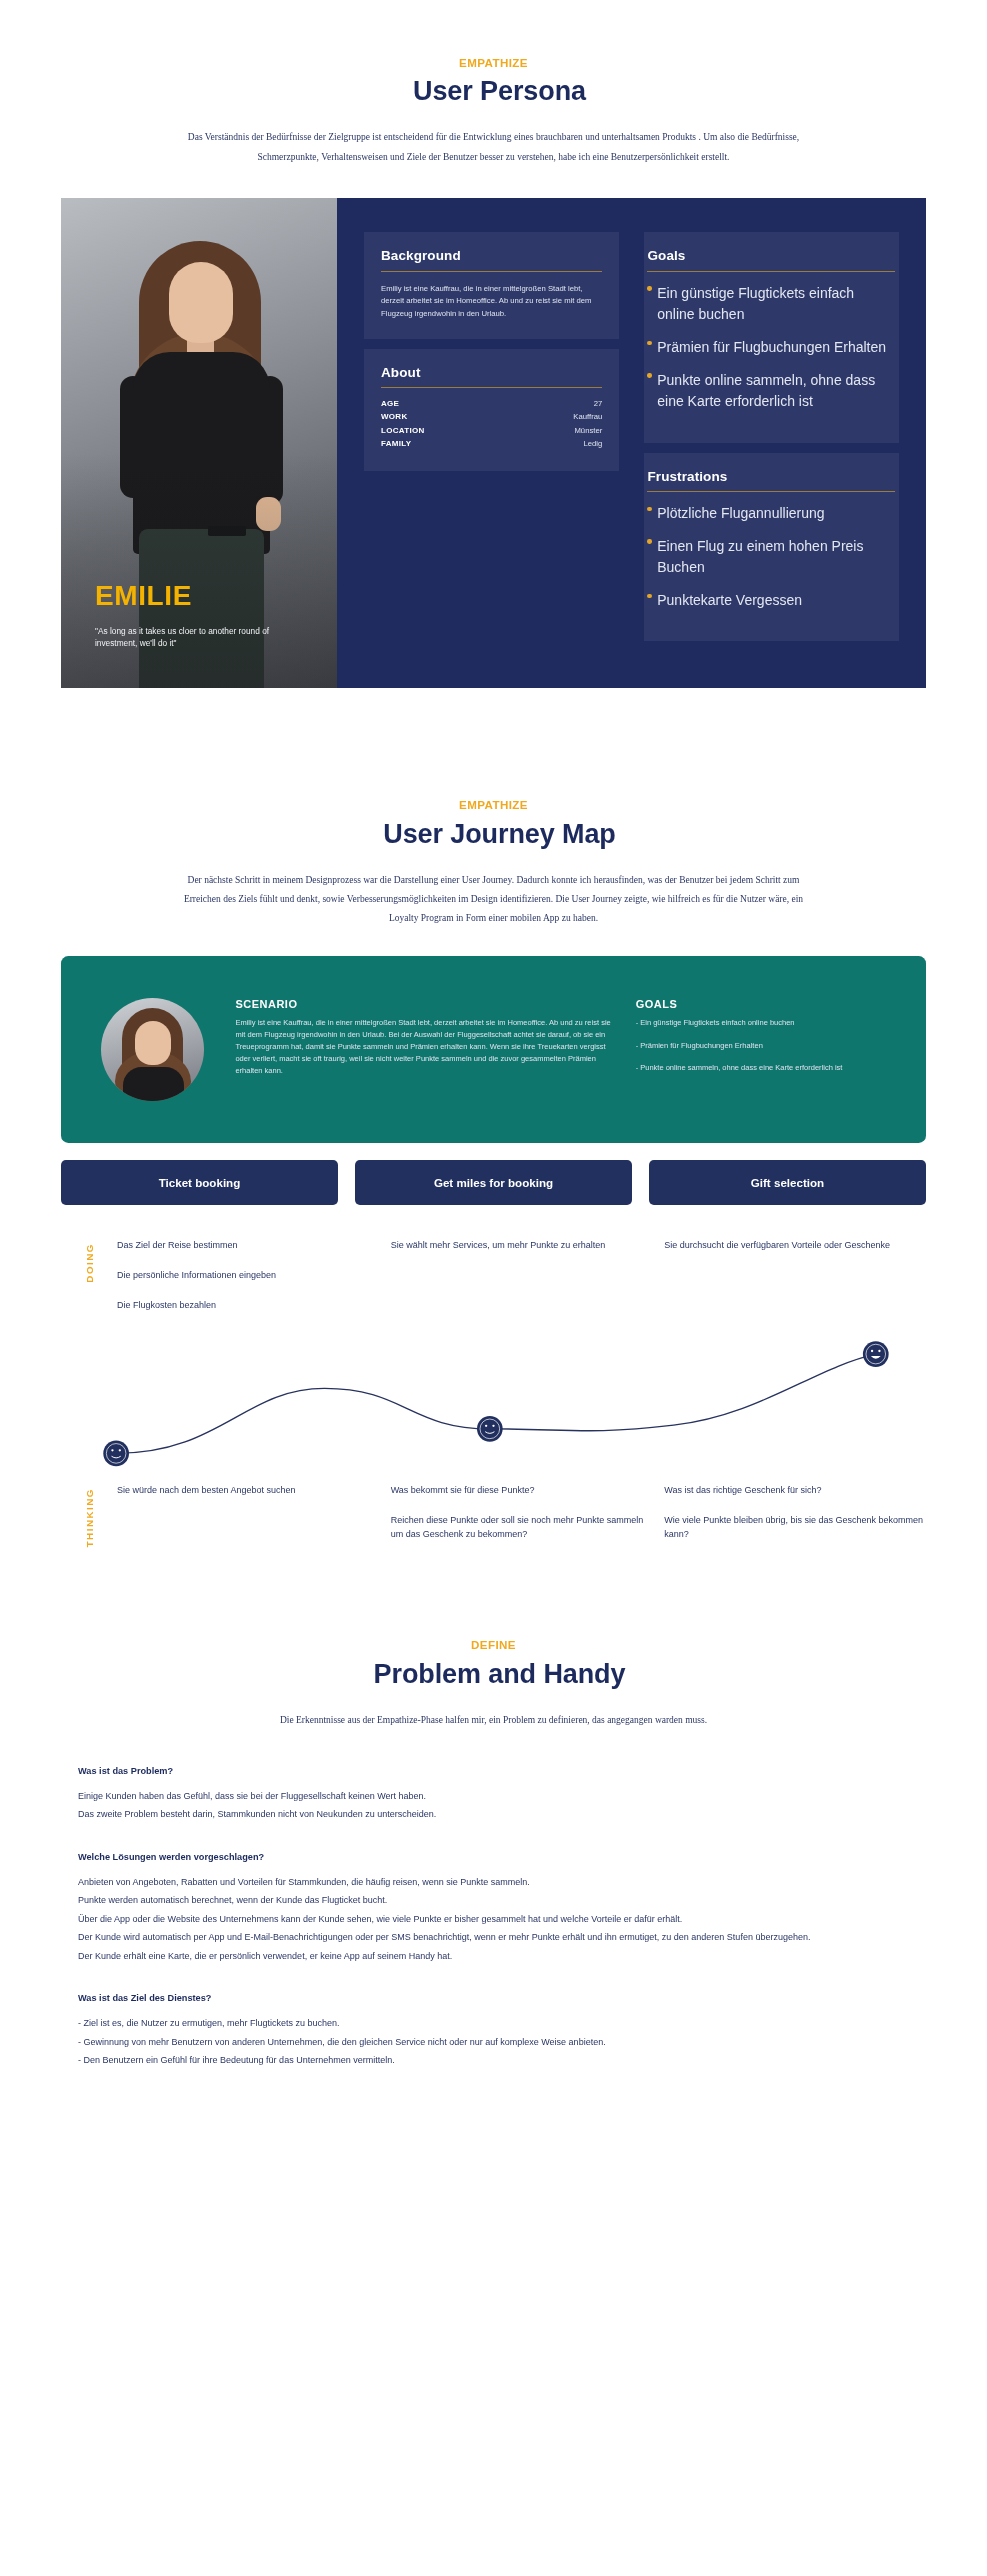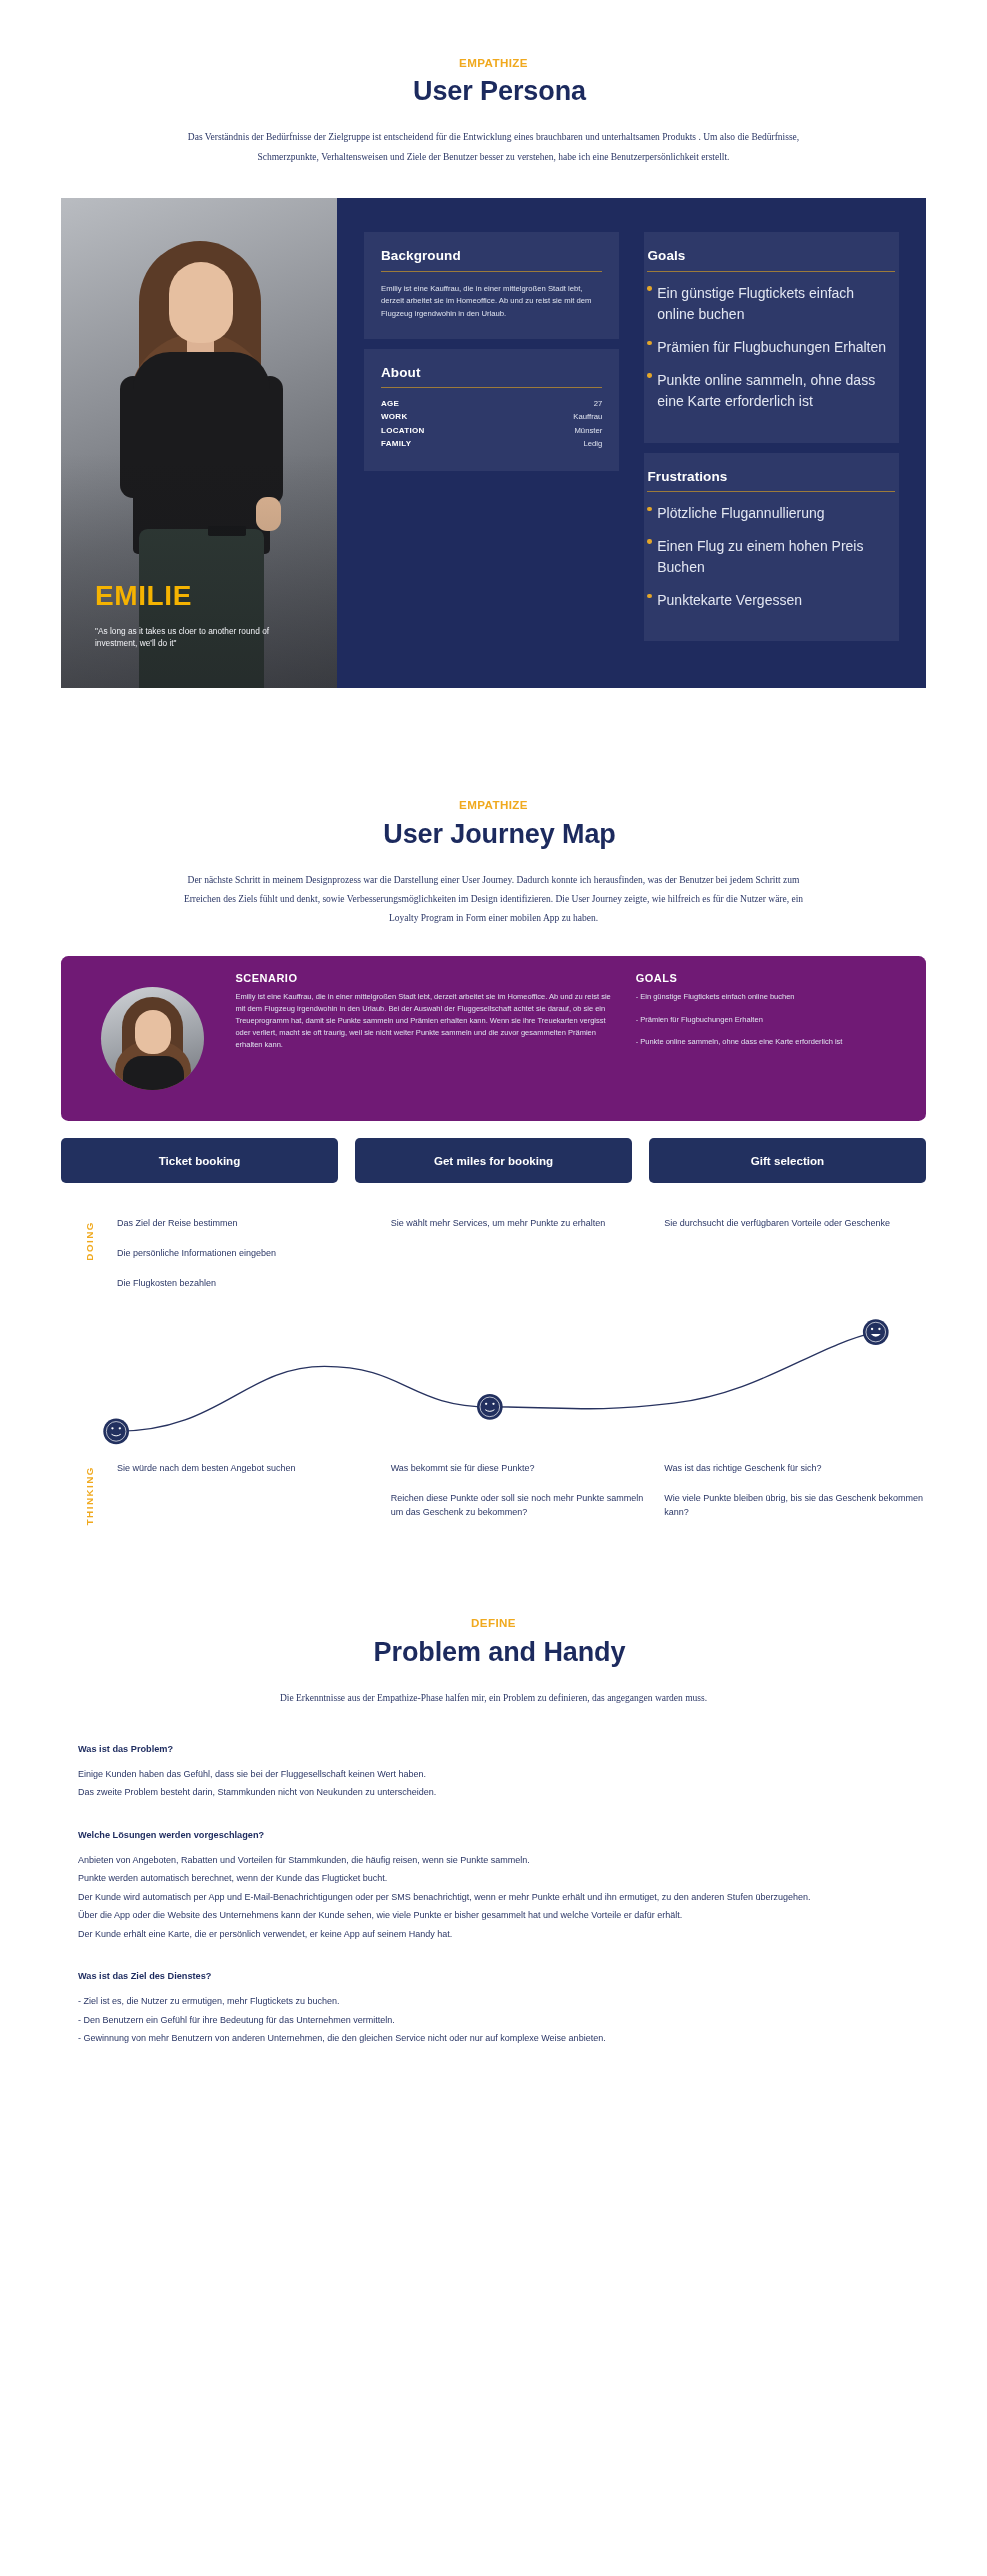--- a/index.html
+++ b/index.html
@@ -121,22 +121,22 @@
     position: relative; padding-left: 9.8px; margin-bottom: 11px;
     color: #e3e7f2; font-size: 14px; line-height: 1.55;
   }
   ul.bullets li:before {
     content: ""; position: absolute; left: 0; top: 3.7px;
     width: 4.3px; height: 4.3px; border-radius: 50%; background: #e3a62a;
   }
 
   
   .journey-card {
-    width: 865px; margin: 27px auto 0 auto; background: #701a75;
-    border-radius: 7.3px; display: flex; padding: 16px 27px; gap: 18.4px;
+    width: 865px; margin: 27px auto 0 auto; background: #0f766e;
+    border-radius: 7.3px; display: flex; padding: 42px 27px; gap: 18.4px;
     min-height: 165px;
   }
   .jc-avatar { flex: 0 0 129px; display: flex; align-items: center; justify-content: center; }
   .avatar-circle {
     width: 103px; height: 103px; border-radius: 50%;
     background: linear-gradient(165deg,#cfd2d6 0%,#9da1a7 55%,#72757b 100%);
     position: relative; overflow: hidden;
   }
   .av-hair{position:absolute;left:21px;top:9.8px;width:61px;height:92px;background:#5b3b27;border-radius:32px 32px 24.5px 24.5px;}
   .av-hair:after{content:"";position:absolute;left:-7.3px;top:43px;width:76px;height:61px;background:#6a452d;border-radius:50%;}
@@ -388,30 +388,30 @@
       <div class="pg-block">
         <h5>Was ist das Problem?</h5>
         <p>Einige Kunden haben das Gefühl, dass sie bei der Fluggesellschaft keinen Wert haben.</p>
         <p>Das zweite Problem besteht darin, Stammkunden nicht von Neukunden zu unterscheiden.</p>
       </div>
 
       <div class="pg-block">
         <h5>Welche Lösungen werden vorgeschlagen?</h5>
         <p>Anbieten von Angeboten, Rabatten und Vorteilen für Stammkunden, die häufig reisen, wenn sie Punkte sammeln.</p>
         <p>Punkte werden automatisch berechnet, wenn der Kunde das Flugticket bucht.</p>
+        <p>Über die App oder die Website des Unternehmens kann der Kunde sehen, wie viele Punkte er bisher gesammelt hat und welche Vorteile er dafür erhält.</p>
         <p>Der Kunde wird automatisch per App und E-Mail-Benachrichtigungen oder per SMS benachrichtigt, wenn er mehr Punkte erhält und ihn ermutiget, zu den anderen Stufen überzugehen.</p>
-        <p>Über die App oder die Website des Unternehmens kann der Kunde sehen, wie viele Punkte er bisher gesammelt hat und welche Vorteile er dafür erhält.</p>
         <p>Der Kunde erhält eine Karte, die er persönlich verwendet, er keine App auf seinem Handy hat.</p>
       </div>
 
       <div class="pg-block">
         <h5>Was ist das Ziel des Dienstes?</h5>
         <p>- Ziel ist es, die Nutzer zu ermutigen, mehr Flugtickets zu buchen.</p>
+        <p>- Gewinnung von mehr Benutzern von anderen Unternehmen, die den gleichen Service nicht oder nur auf komplexe Weise anbieten.</p>
         <p>- Den Benutzern ein Gefühl für ihre Bedeutung für das Unternehmen vermitteln.</p>
-        <p>- Gewinnung von mehr Benutzern von anderen Unternehmen, die den gleichen Service nicht oder nur auf komplexe Weise anbieten.</p>
       </div>
 
     </div>
   </section>
 
   <div class="spacer-80"></div>
 </div>
 
 
 </body></html>

